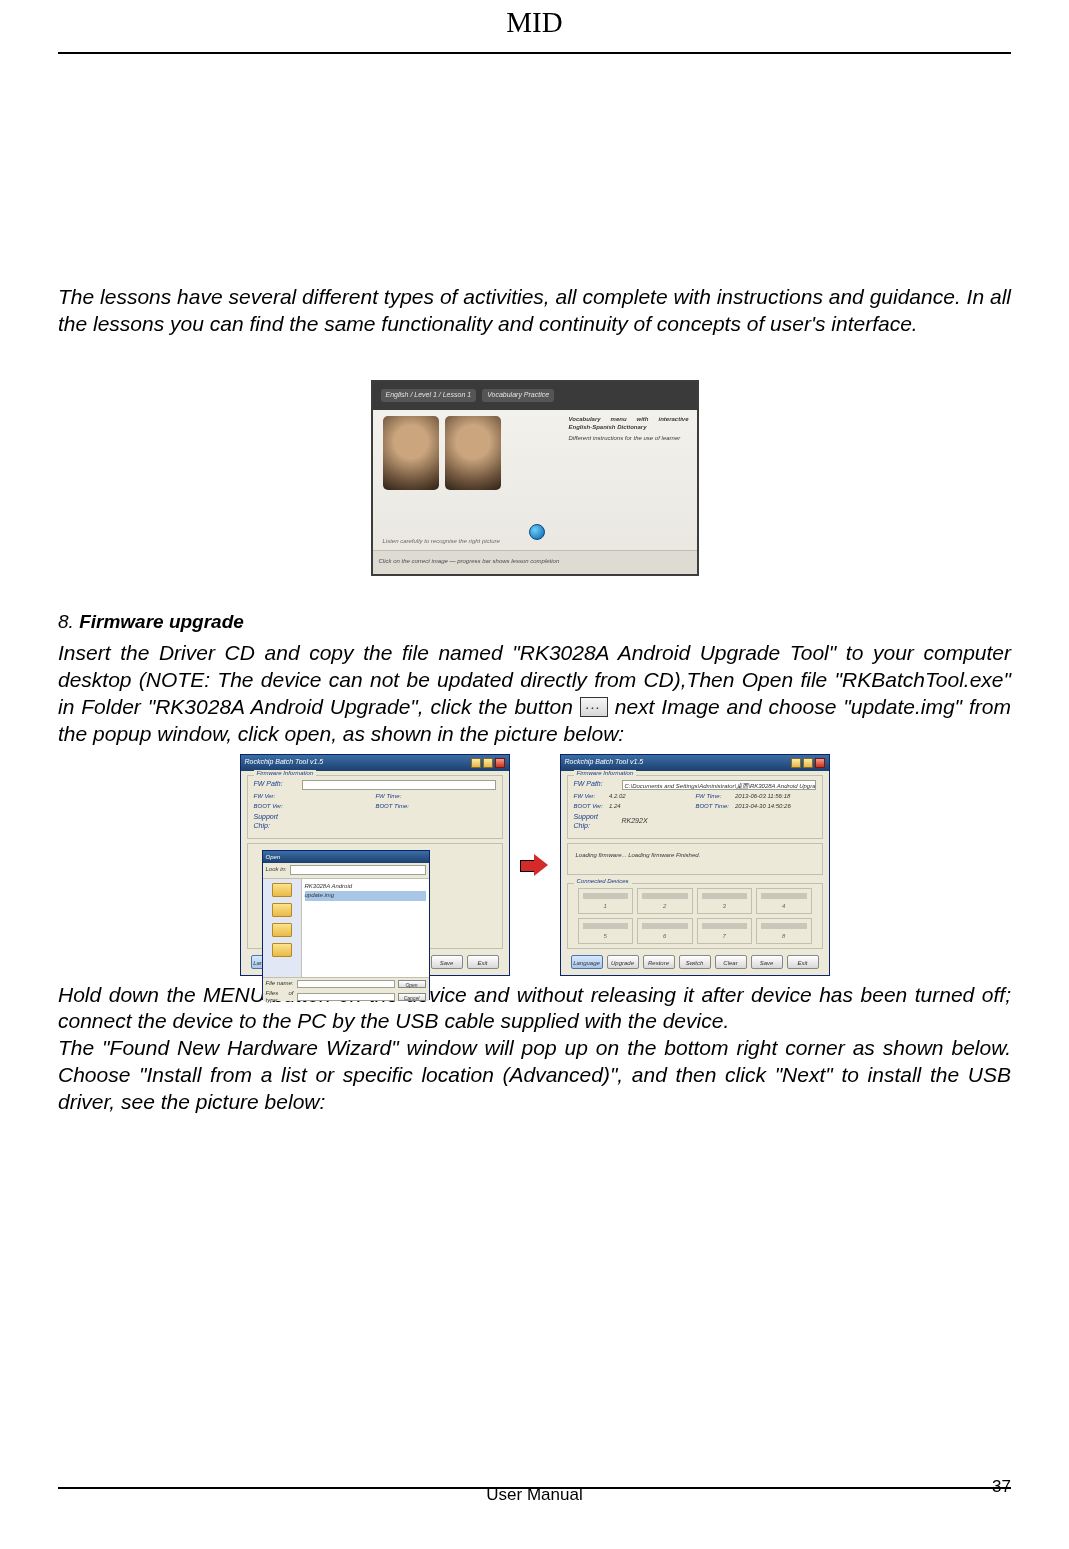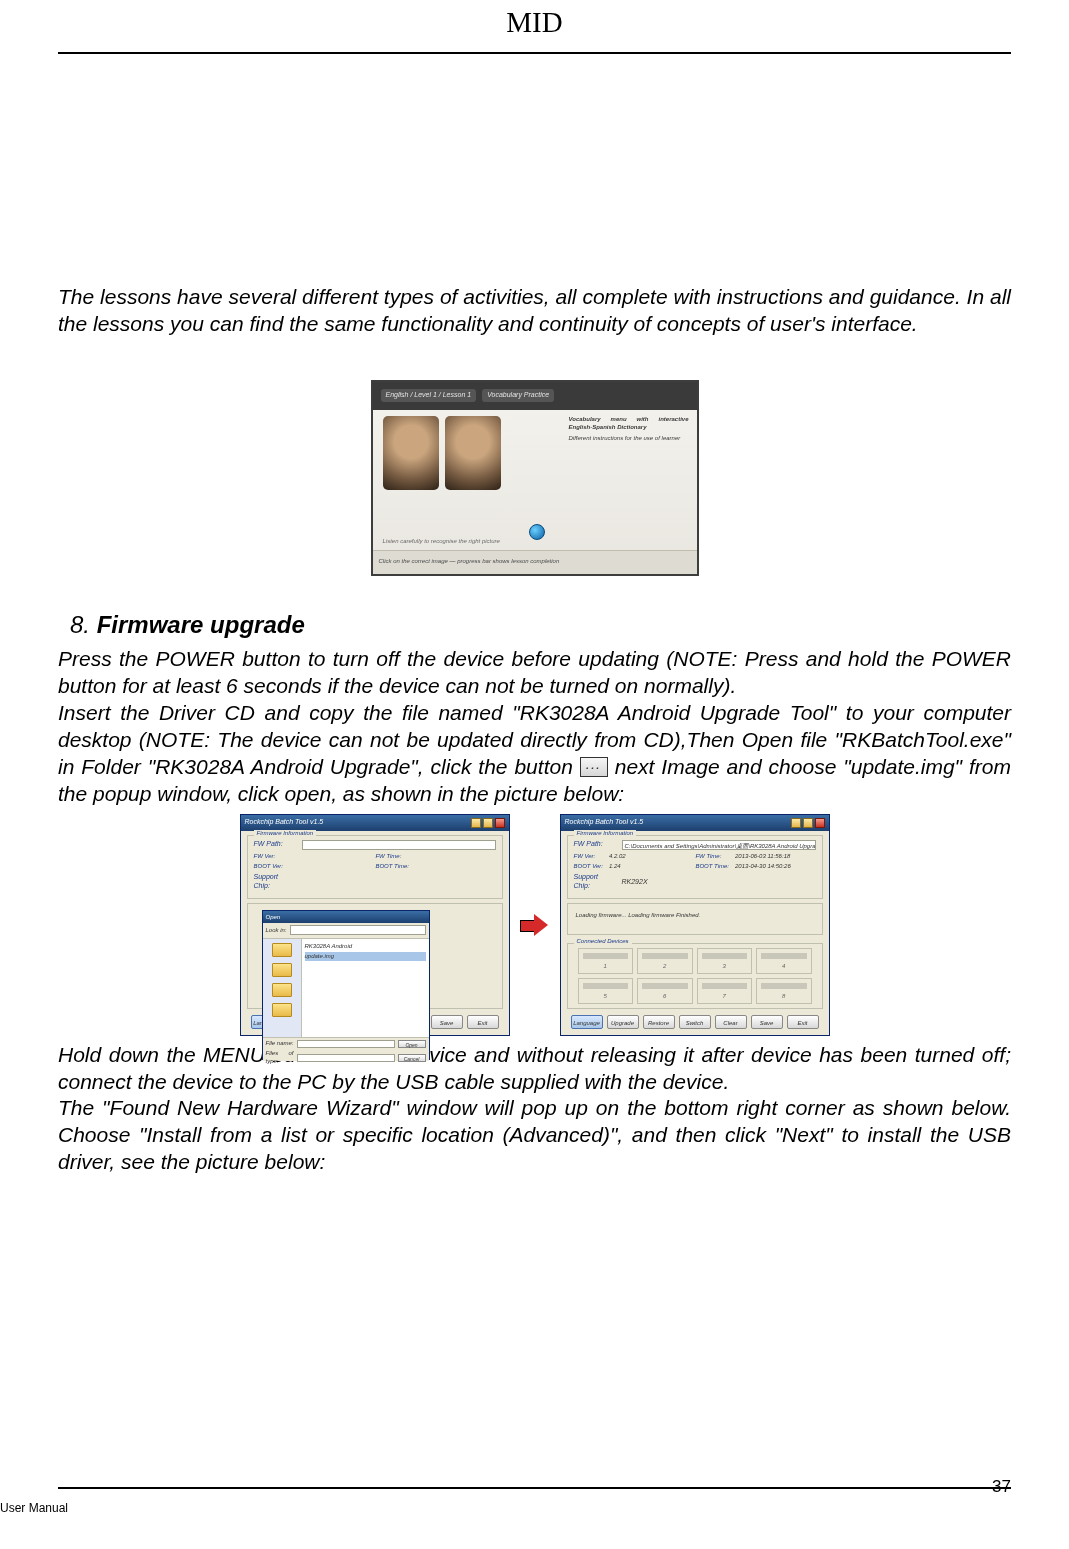--- a/index.html
+++ b/index.html
@@ -78,22 +78,22 @@
     .lesson-right .hl { font-weight: bold; margin-bottom: 4px; }
     .lesson-small { font-size: 6px; color: #6a6a6a; position: absolute; left: 10px; bottom: 28px; width: 120px; }
     .lesson-foot {
       position: absolute; left: 0; right: 0; bottom: 0; height: 24px;
       background: #dedbd3; border-top: 1px solid #c0bcb0;
       font-size: 6px; color: #4a4a4a; display: flex; align-items: center; padding: 0 6px;
     }
     .lesson-dot { position: absolute; left: 156px; bottom: 34px; width: 16px; height: 16px; border-radius: 50%;
       background: radial-gradient(circle at 35% 35%, #6ad0ff, #0a5ea3); border: 1px solid #074a7f;}
     h2.section {
-      font-size: 24px;
-      margin: 8px 12px 6px;
+      font-size: 19px;
+      margin: 8px 0 6px;
     }
     h2.section .num { font-weight: normal; }
     h2.section .title { font-weight: bold; }
     .btn-icon {
       display: inline-block;
       width: 28px; height: 20px;
       border: 1px solid #333;
       background: linear-gradient(#f6f6f6, #d7d7d7);
       vertical-align: -3px;
       position: relative;
@@ -169,22 +169,22 @@
       content: ""; position: absolute; left: 14px; top: 0; width: 0; height: 0;
       border-top: 11px solid transparent;
       border-bottom: 11px solid transparent;
       border-left: 14px solid #d62929;
     }
     .footer-rule {
       position: absolute; bottom: 60px; left: 58px; right: 58px;
       height: 2px; background: #000;
     }
     .footer-text {
-      position: absolute; bottom: 34px; left: 0; right: 0;
-      font-size: 12px;
+      position: absolute; bottom: 44px; left: 0; right: 0;
+      text-align: center; font-size: 17px;
       font-family: Arial, Helvetica, sans-serif;
     }
     .page-num {
       position: absolute; bottom: 52px; right: 58px; font-size: 17px;
     }
   </style>
 </head>
 <body>
 
 <div class="header-title">MID</div>
@@ -214,21 +214,20 @@
         <div class="lesson-foot">Click on the correct image — progress bar shows lesson completion</div>
       </div>
     </div>
   </div>
 
   <h2 class="section">
     <span class="num">8.</span>
     <span class="title">Firmware upgrade</span>
   </h2>
 
-  <p class="para">Press the POWER button to turn off the device before updating (NOTE: Press and hold the POWER button for at least 6 seconds if the device can not be turned on normally).</p>
   <p class="para">
     <span>Insert the Driver CD and copy the file named "RK3028A Android Upgrade Tool" to your computer desktop (NOTE: The device can not be updated directly from CD),Then Open file "RKBatchTool.exe" in Folder "RK3028A Android Upgrade", click the button </span><span class="btn-icon"></span><span> next Image and choose "update.img" from the popup window, click open, as shown in the picture below:</span>
   </p>
 
   <div class="fig-row fig-tool">
 
     <div class="tool-shot">
       <div class="tb-title">
         <span class="txt">Rockchip Batch Tool v1.5</span>
         <span class="winbtns">

